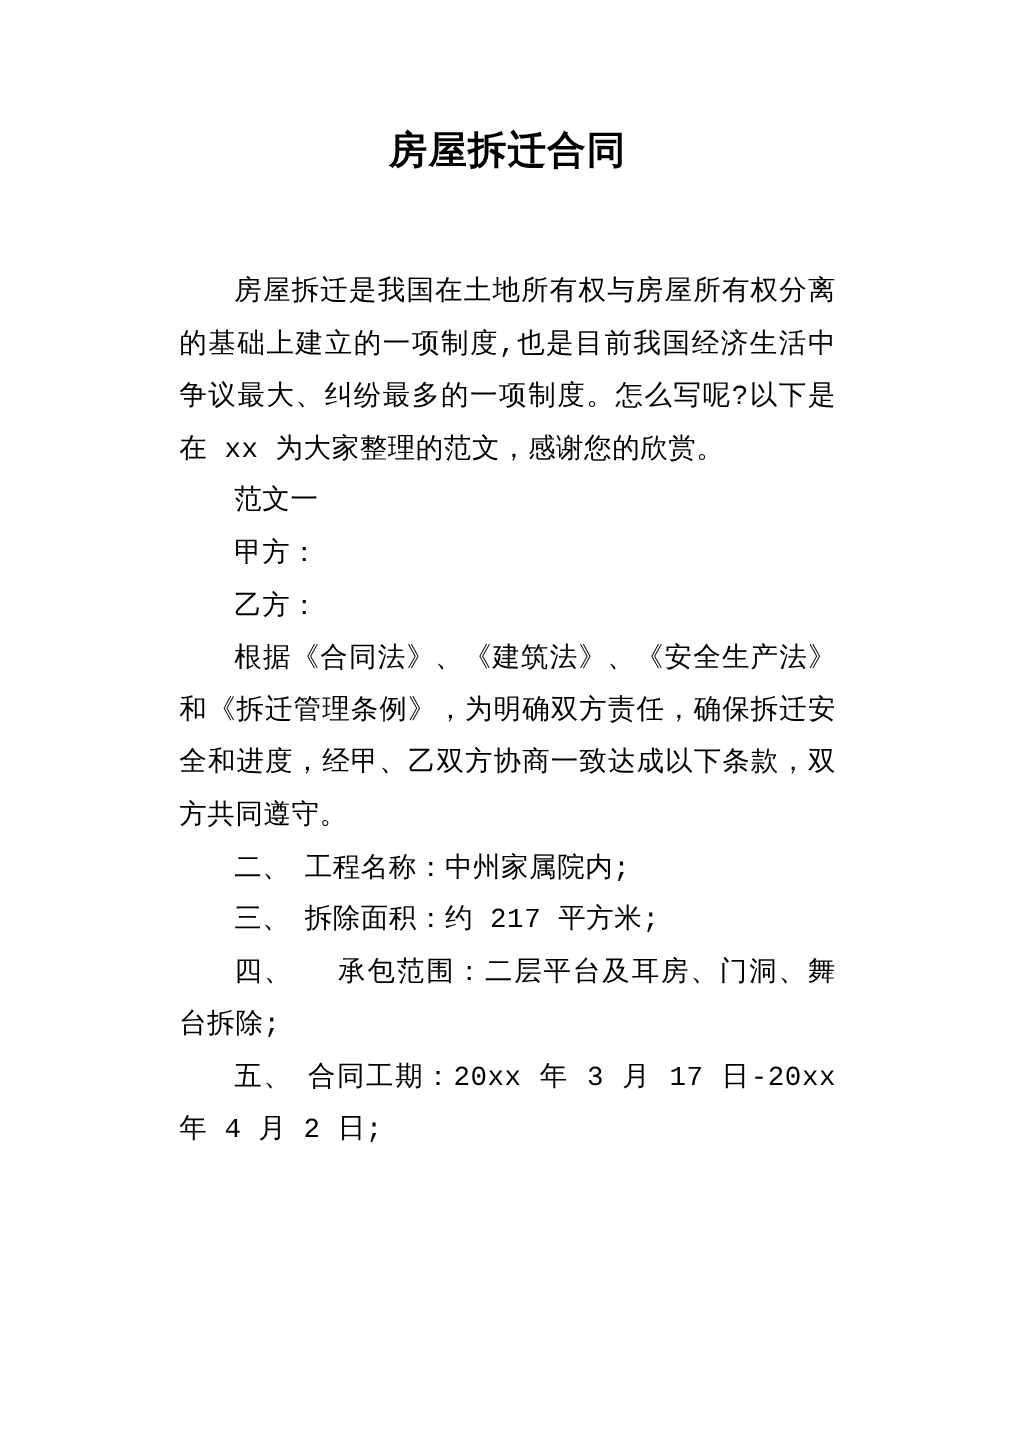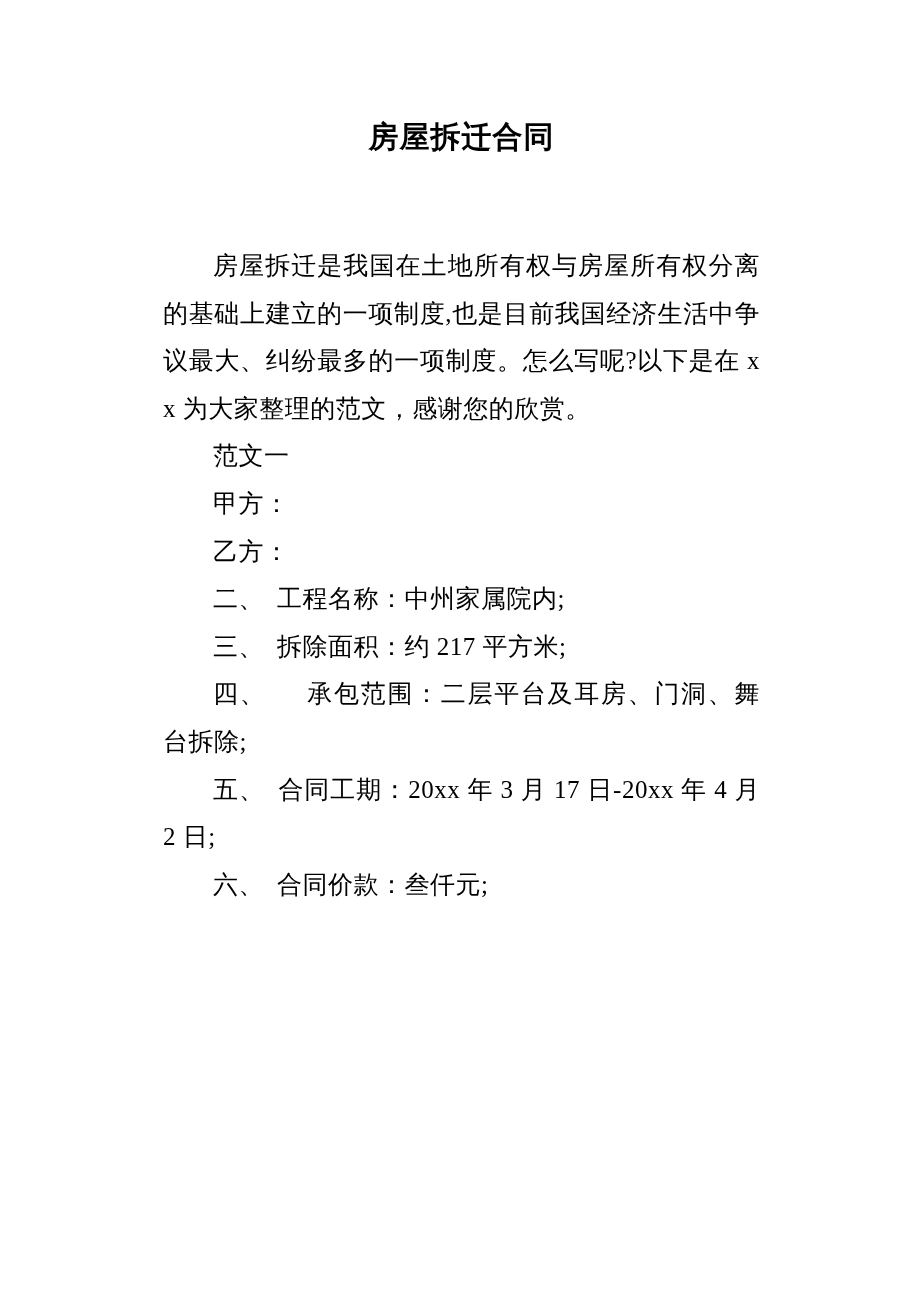--- a/index.html
+++ b/index.html
@@ -16,52 +16,53 @@
     color: #000000;
   }
   .page {
     width: 920px;
     height: 1302px;
     background: #ffffff;
     padding: 0 160px 0 163px;
   }
   .doc-title {
     margin: 110px 0 0 0;
-    font-size: 30px;
+    font-size: 35px;
     font-weight: 700;
     line-height: 54px;
     text-align: center;
     letter-spacing: 1px;
     white-space: nowrap;
   }
   .doc-body {
     margin-top: 78px;
   }
   .doc-body p {
     margin: 0;
     padding: 0;
     font-size: 25px;
     line-height: 47.6px;
     text-align: justify;
     text-justify: inter-ideograph;
     text-indent: 50px;
     word-break: break-all;
     letter-spacing: 0.5px;
+    font-family: Liberation Mono, monospace;
   }
 </style>
 </head>
 <body>
 
 <div class="page">
   <h1 class="doc-title">房屋拆迁合同</h1>
 
   <div class="doc-body">
     <p>房屋拆迁是我国在土地所有权与房屋所有权分离的基础上建立的一项制度,也是目前我国经济生活中争议最大、纠纷最多的一项制度。怎么写呢?以下是在 xx 为大家整理的范文，感谢您的欣赏。</p>
     <p>范文一</p>
     <p>甲方：</p>
     <p>乙方：</p>
+    <p>根据《合同法》、《建筑法》、《安全生产法》和《拆迁管理条例》，为明确双方责任，确保拆迁安全和进度，经甲、乙双方协商一致达成以下条款，双方共同遵守。</p>
     <p>二、 工程名称：中州家属院内;</p>
     <p>三、 拆除面积：约 217 平方米;</p>
     <p>四、　 承包范围：二层平台及耳房、门洞、舞台拆除;</p>
     <p>五、 合同工期：20xx 年 3 月 17 日-20xx 年 4 月 2 日;</p>
-    <p>六、 合同价款：叁仟元;</p>
   </div>
 </div>
 
 </body></html>

